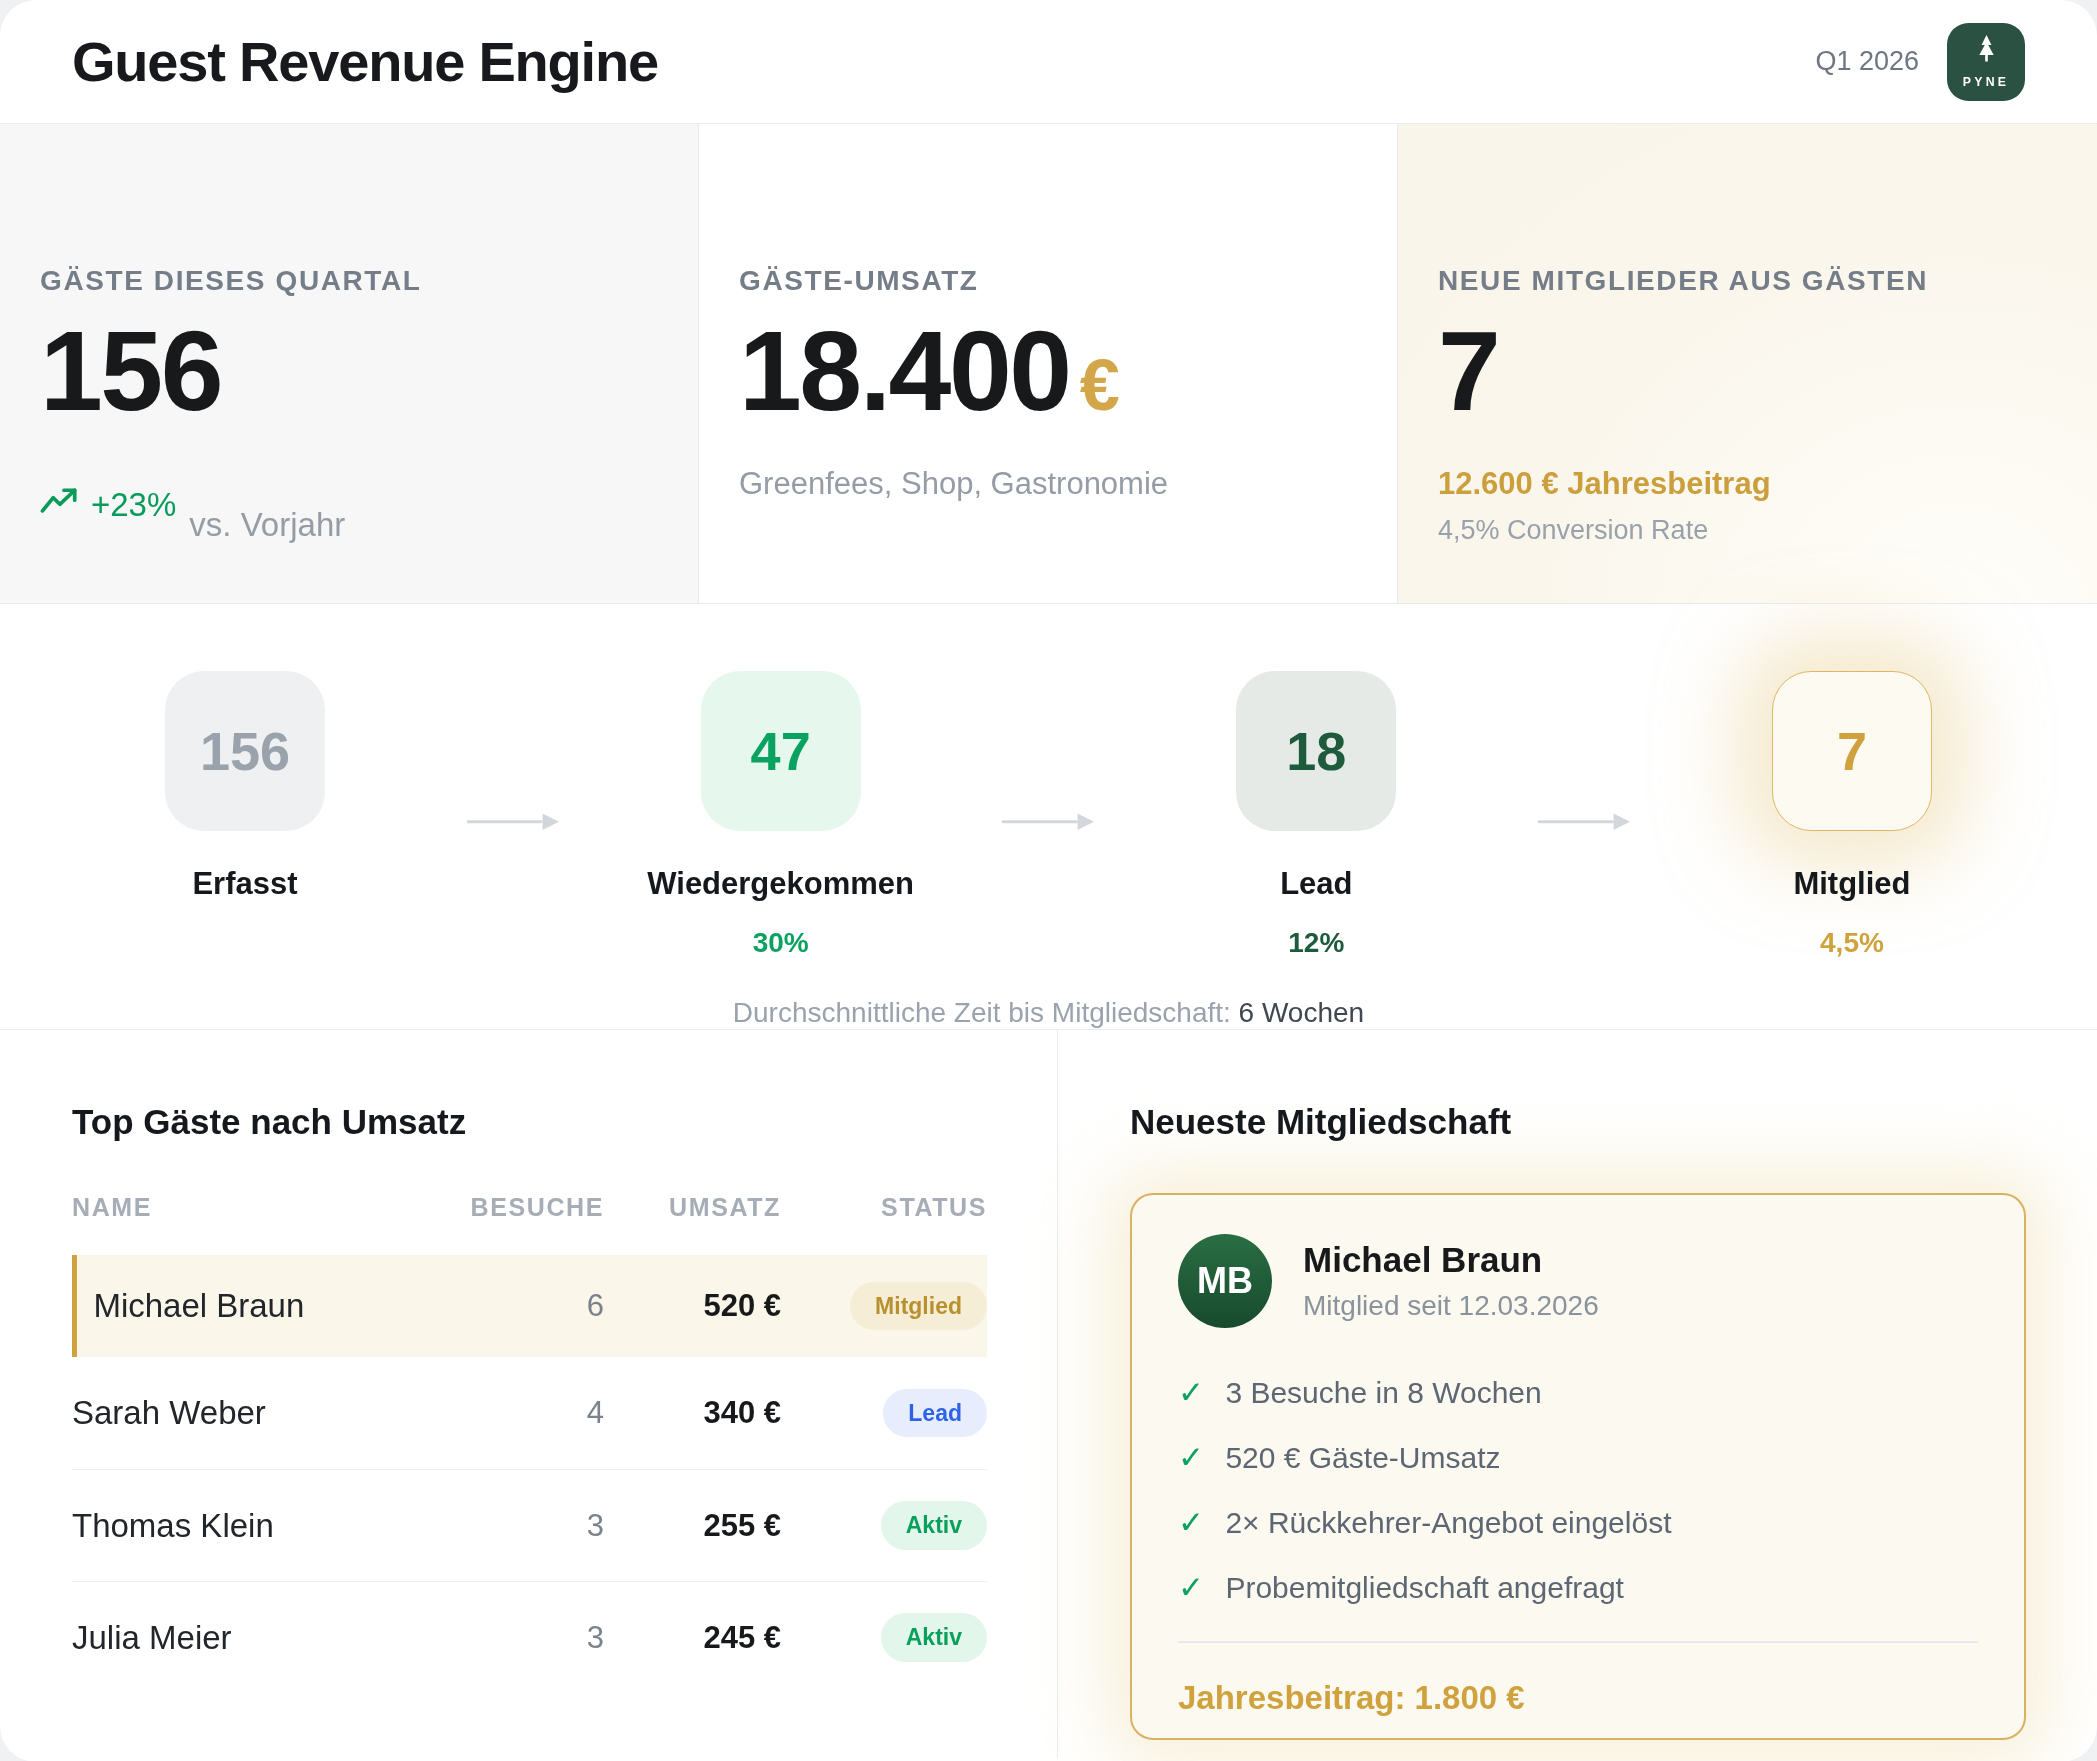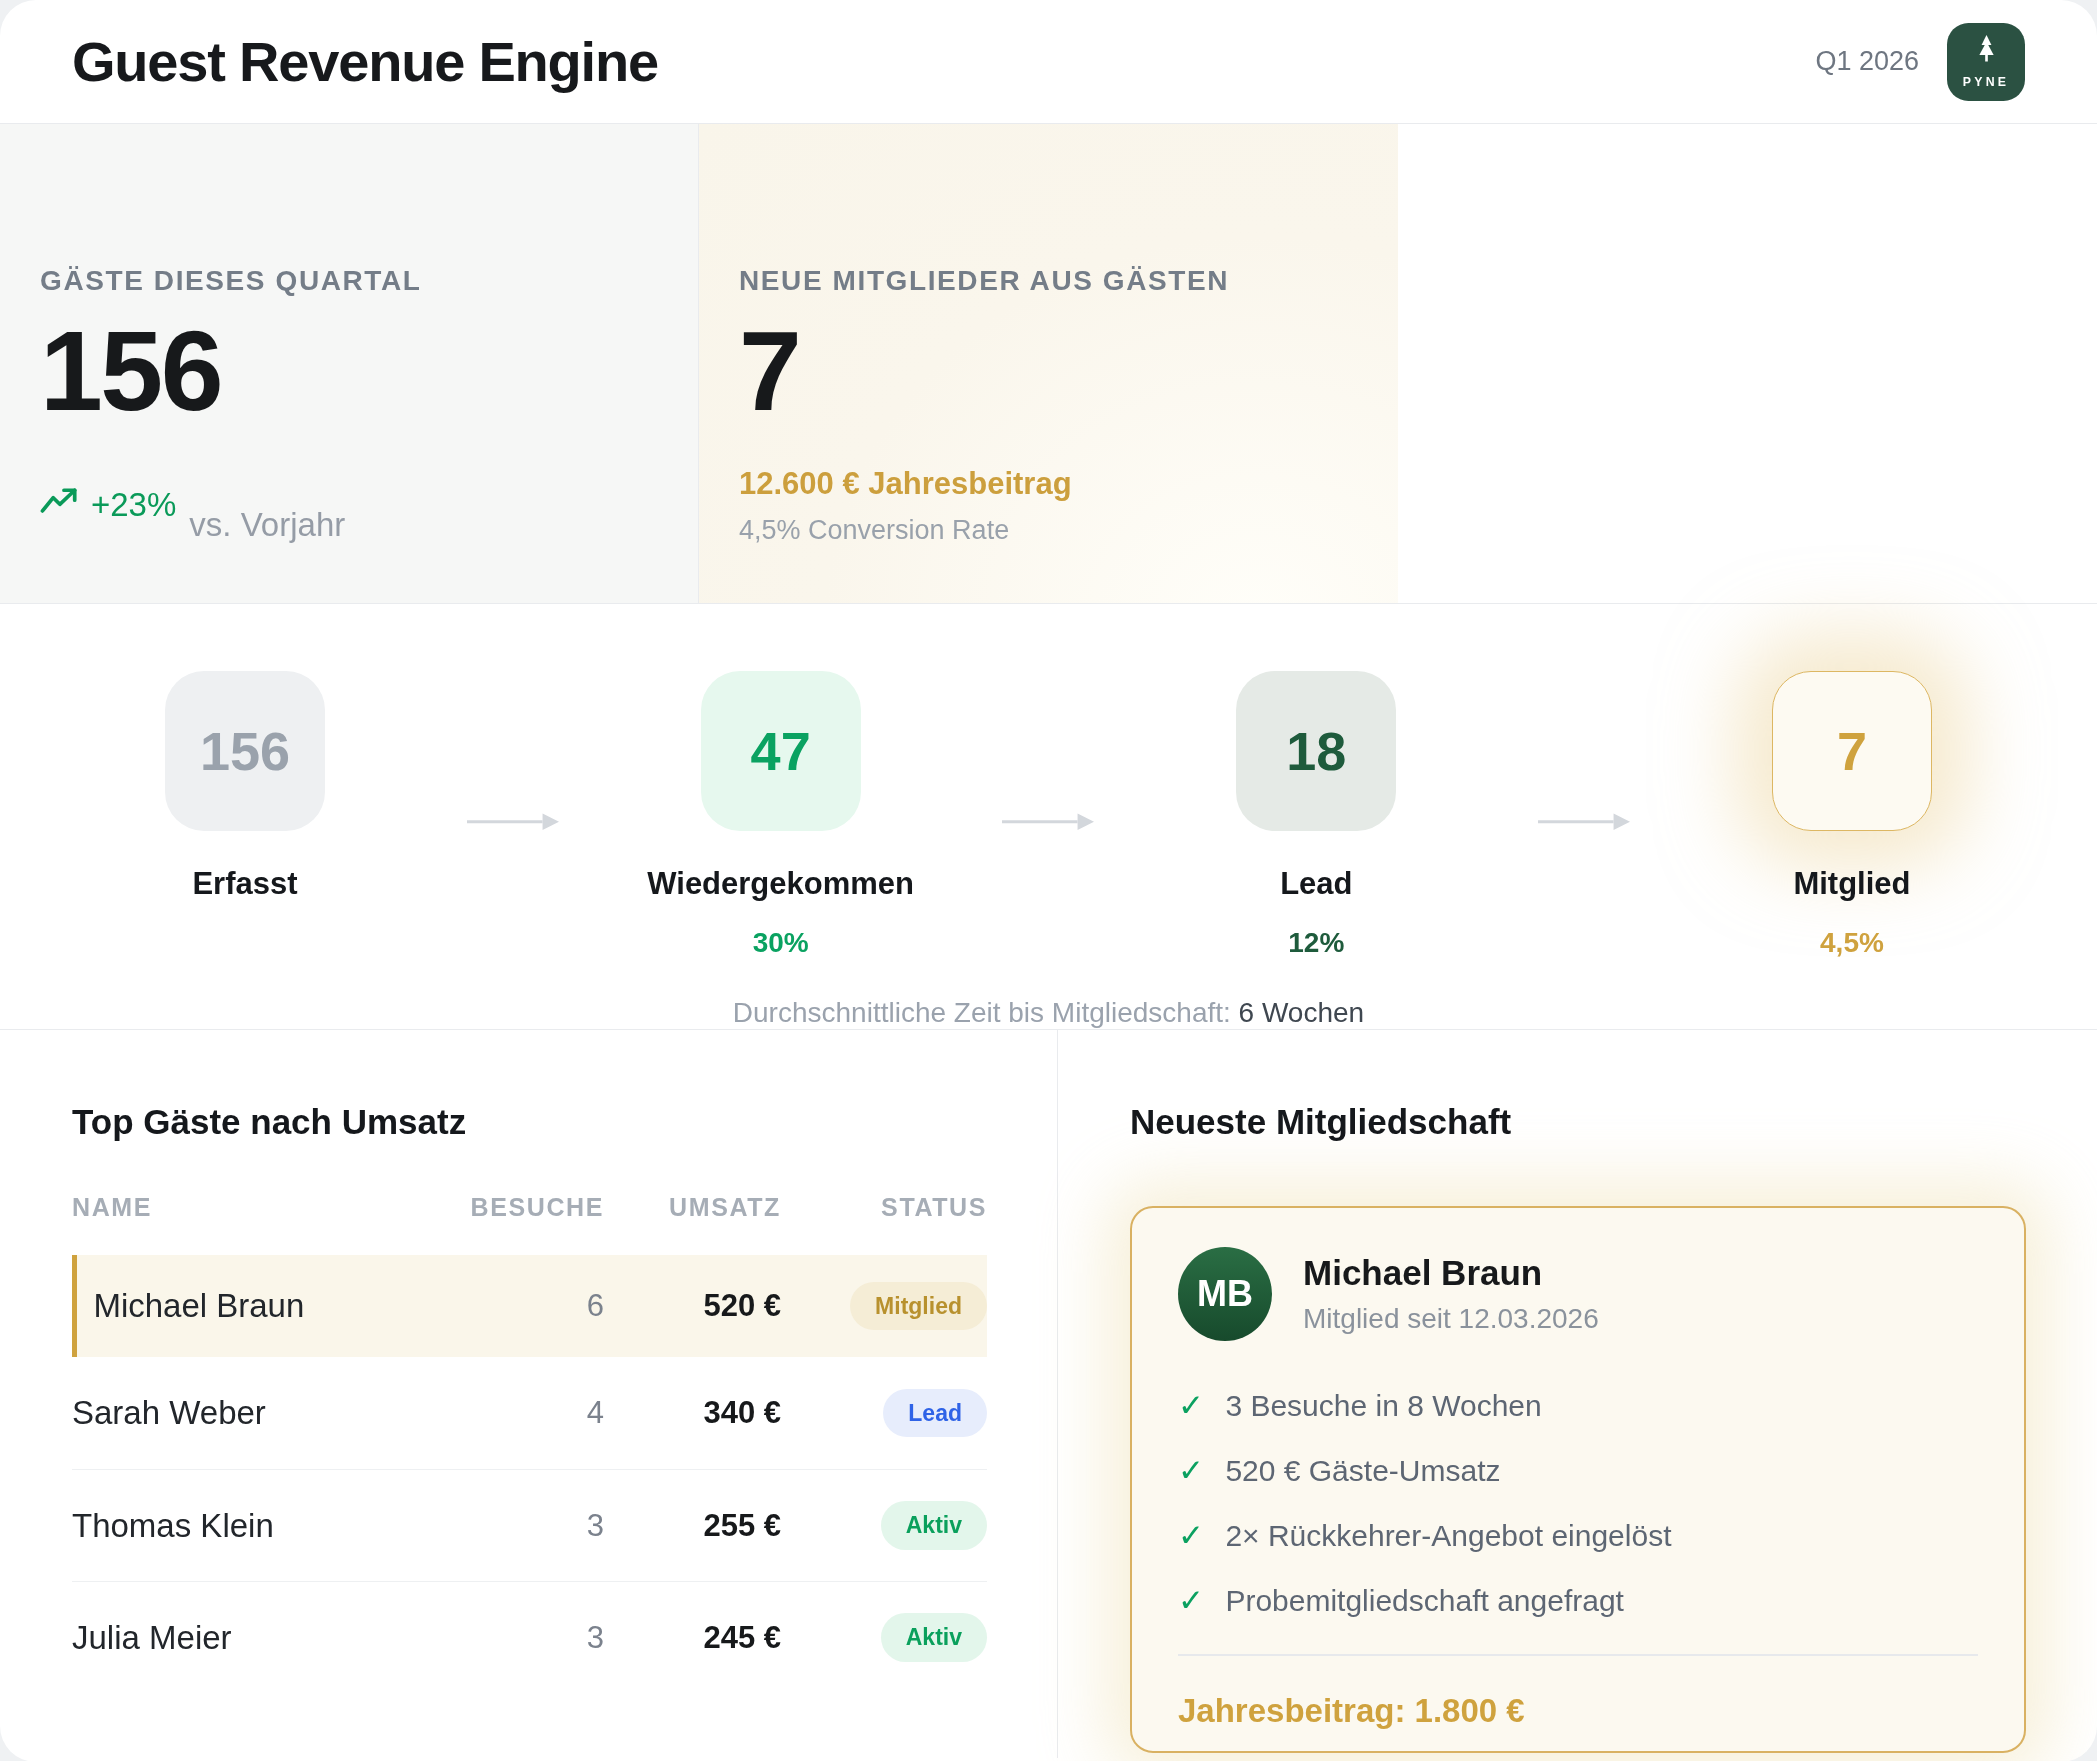--- a/index.html
+++ b/index.html
@@ -96,21 +96,21 @@
   .cell-name{font-size:33px;color:#22262b;}
   .cell-visits{font-size:31px;color:#7b828d;text-align:right;}
   .cell-revenue{font-size:31px;font-weight:700;color:#17191b;text-align:right;}
   .cell-status{display:flex;justify-content:flex-end;}
   .badge{padding:10.7px 25px;border-radius:822px;font-size:23px;font-weight:700;white-space:nowrap;}
   .badge--gold{background:#f5edd6;color:#b8912e;}
   .badge--blue{background:#e7edfc;color:#2f63e7;}
   .badge--green{background:#e3f6eb;color:#0aa05c;}
   
   .mcard{
-    margin-top:64px;
+    margin-top:51px;
     border:2.5px solid #d9b162;border-radius:23px;background:#fcf9f0;
     padding:39px 46px 0;height:547px;box-sizing:border-box;
     box-shadow:0 0 66px 25px rgba(238,221,174,.45);
   }
   .mhead{display:flex;align-items:center;gap:31px;}
   .avatar{
     width:94px;height:94px;border-radius:50%;
     background:linear-gradient(180deg,#2a6e44,#174a2c);
     color:#fff;font-size:36px;font-weight:700;
     display:flex;align-items:center;justify-content:center;flex:none;
@@ -153,20 +153,28 @@
         <span>
           <svg width="38" height="30" viewBox="0 0 46 36">
             <polyline points="3,30 16,14 24,22 42,5" fill="none" stroke="#0a9a59" stroke-width="4.5" stroke-linecap="round" stroke-linejoin="round"></polyline>
             <polyline points="29,5 42,5 42,17" fill="none" stroke="#0a9a59" stroke-width="4.5" stroke-linecap="round" stroke-linejoin="round"></polyline>
           </svg>
         </span>
         <span class="delta-pct">+23%</span>
         <span class="muted">vs. Vorjahr</span>
       </div>
     </div>
+    <div class="stat stat--revenue">
+      <div class="stat-label">GÄSTE-UMSATZ</div>
+      <div class="stat-value">
+        <span>18.400</span>
+        <span class="euro-suffix">€</span>
+      </div>
+      <div class="stat-sub">Greenfees, Shop, Gastronomie</div>
+    </div>
     <div class="stat stat--members">
       <div class="stat-label">NEUE MITGLIEDER AUS GÄSTEN</div>
       <div class="stat-value">7</div>
       <div class="stat-highlight">12.600 € Jahresbeitrag</div>
       <div class="stat-sub2">4,5% Conversion Rate</div>
     </div>
   </div>
 
   <div class="funnel">
     <div class="funnel-row">

